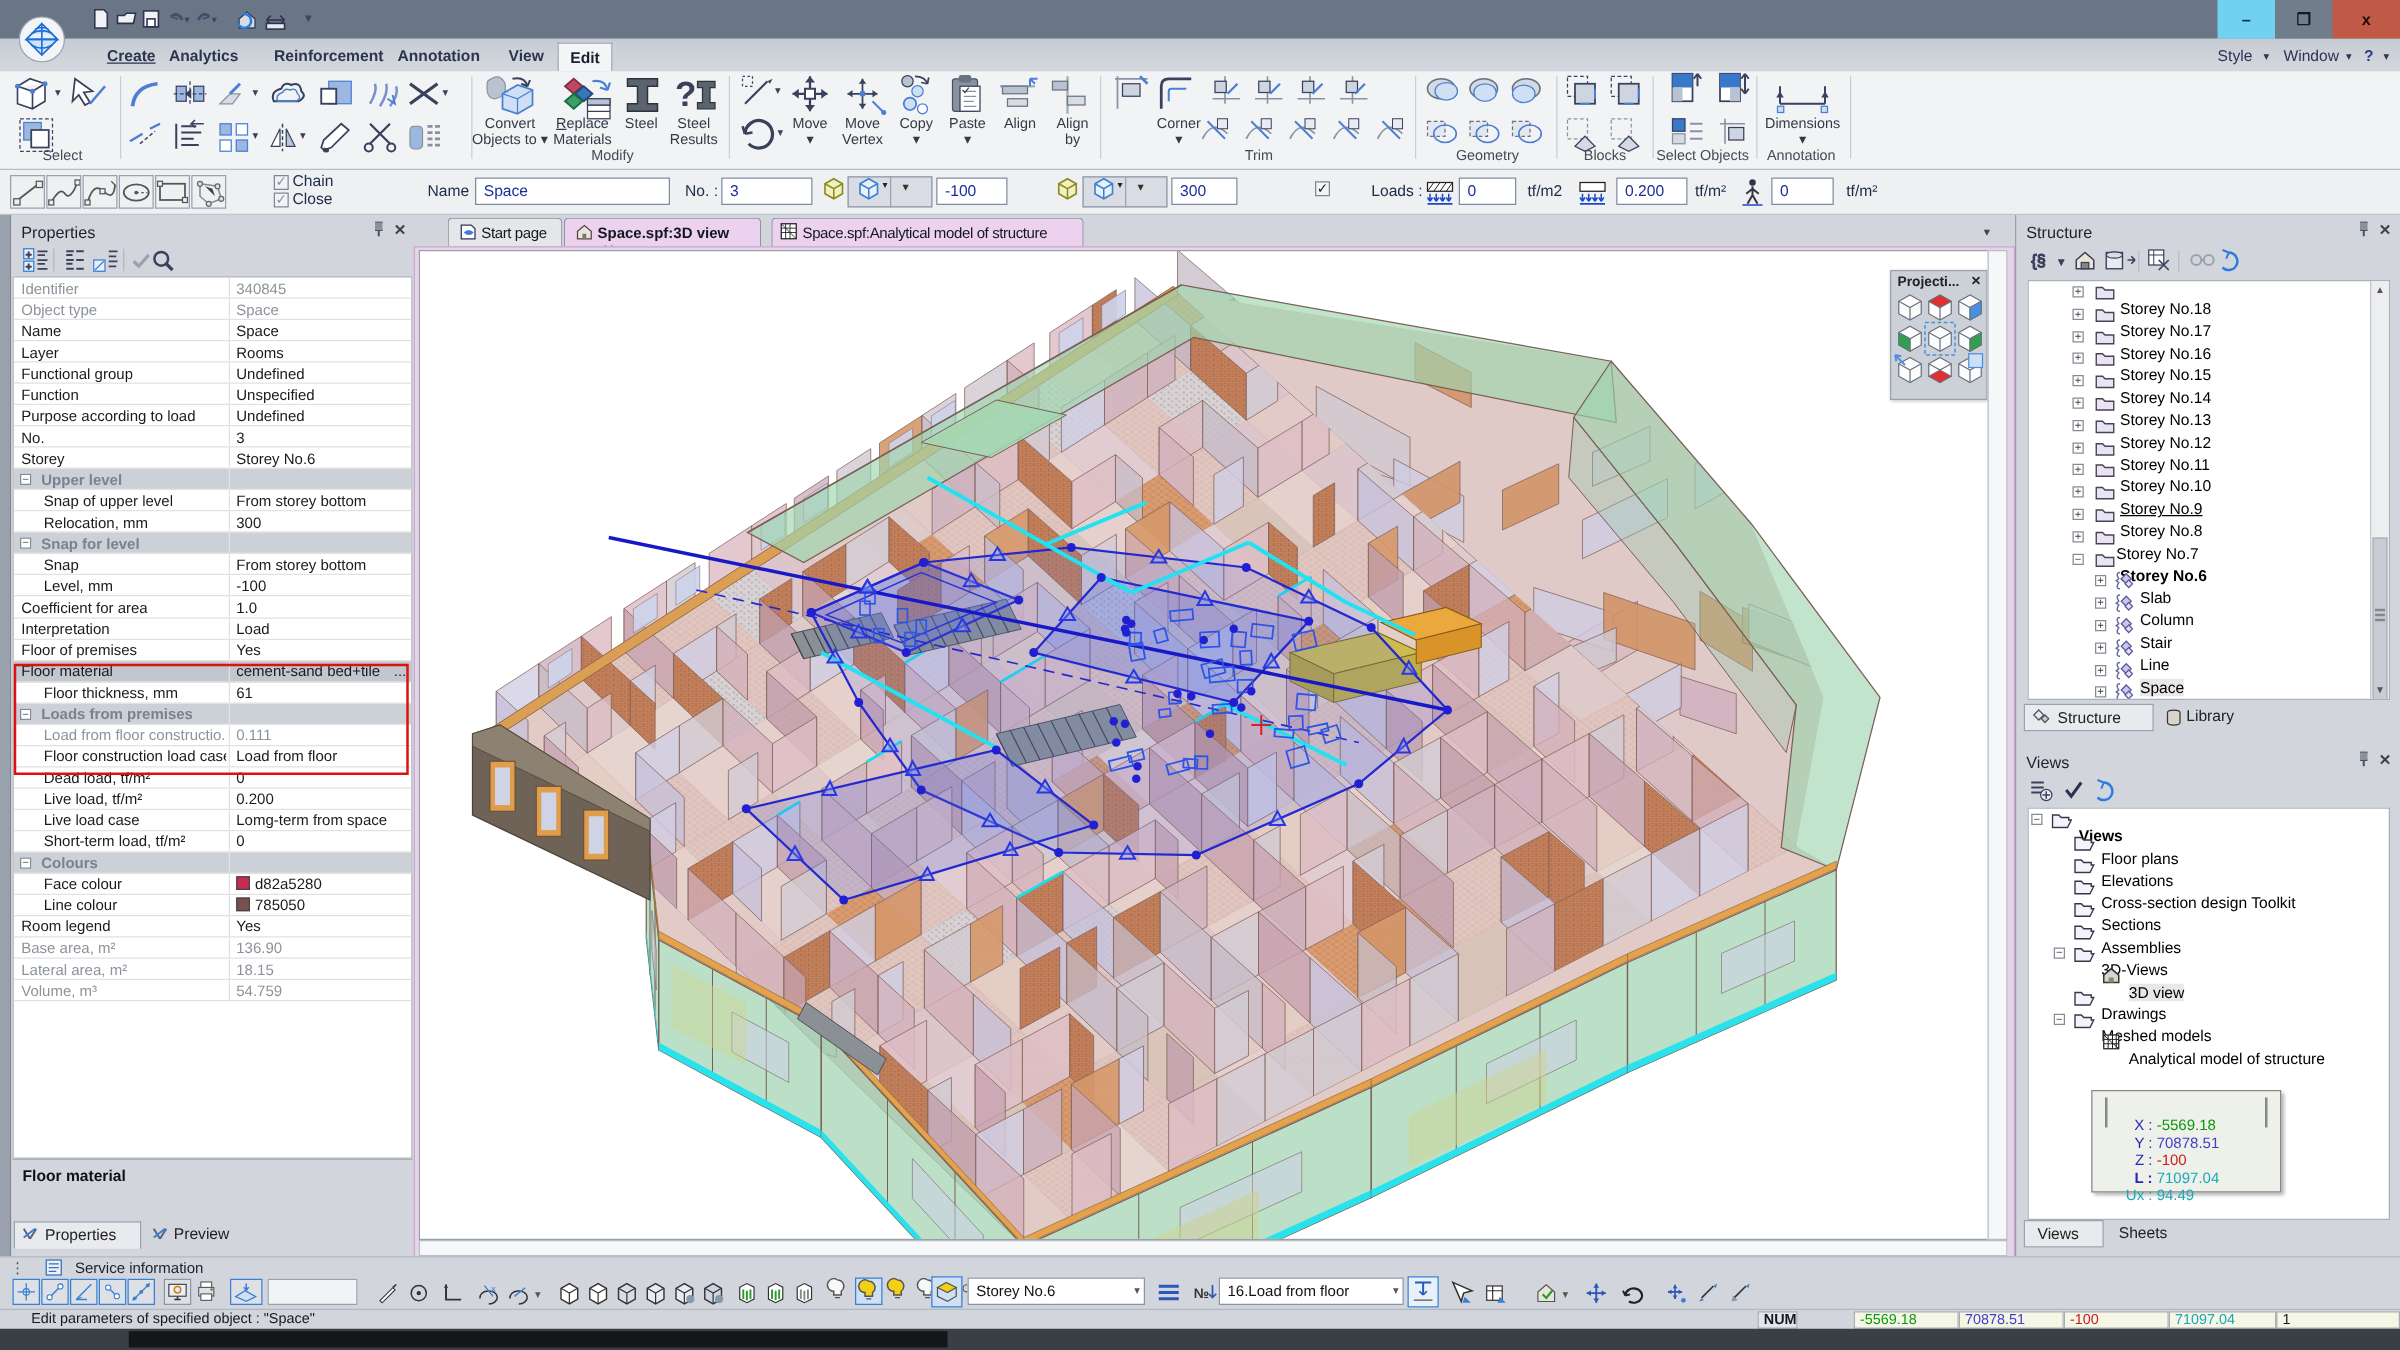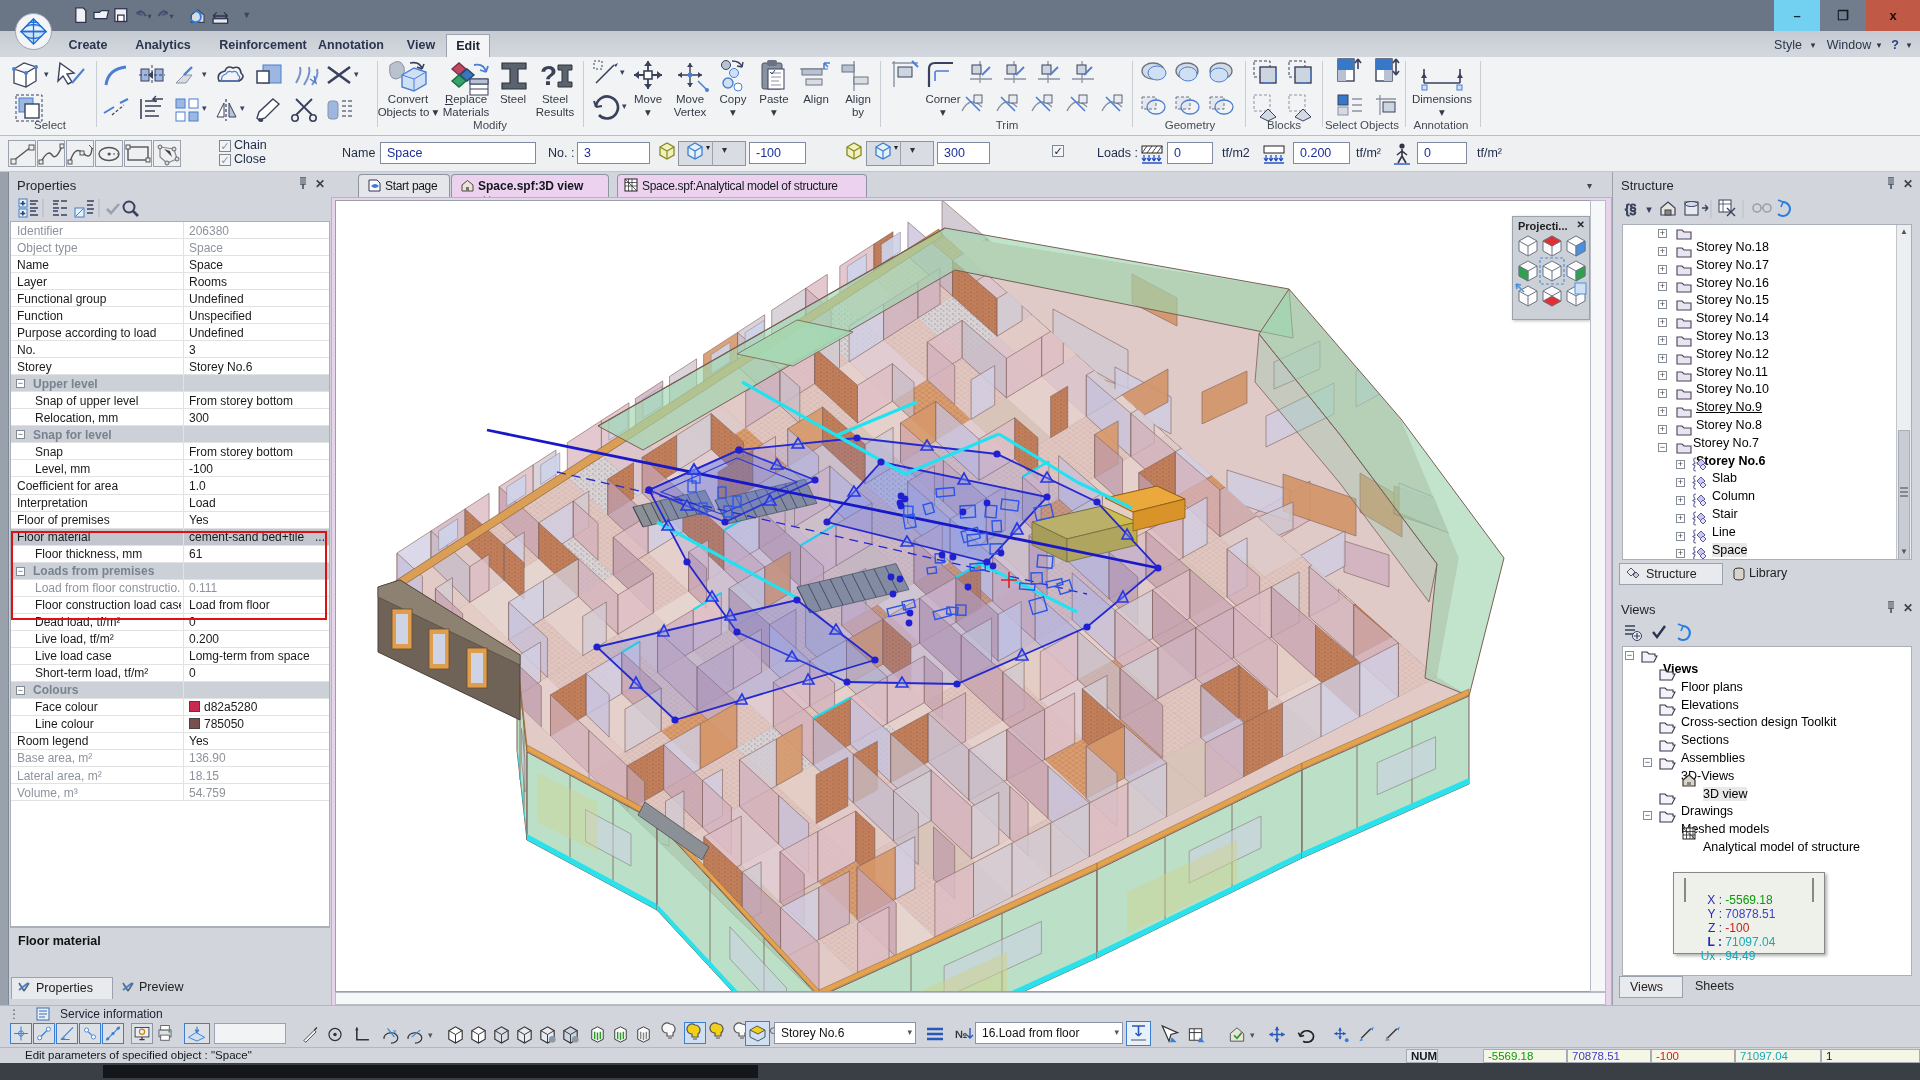--- a/index.html
+++ b/index.html
@@ -96,21 +96,21 @@
 </div>
 <svg class="abs" style="left:15px;top:13px;z-index:31;" width="37" height="37" viewBox="0 0 37 37">
   <circle cx="18.5" cy="18.5" r="18" fill="#f2f4f6" stroke="#9aa4b2"></circle>
   <g stroke="#1e6fd8" stroke-width="1.3" fill="#cfe2f6">
     <path d="M18.5 6 L31 18.5 L18.5 31 L6 18.5 Z"></path>
     <path d="M18.5 6 L31 18.5 L6 18.5 Z" fill="#e8f1fb"></path>
     <path d="M18.5 6 v25 M6 18.5 h25 M10 14 q8.5 -5 17 0 M10 23 q8.5 5 17 0 M13 10.5 q5.5 -3 11 0"></path>
   </g>
 </svg>
 <div id="tabrow">
- <div class="rtab" style="left:60px;width:56px;">Create</div>
+ <div class="rtab" style="left:77px;width:56px;text-decoration:underline;">Create</div>
  <div class="rtab" style="left:128px;width:70px;">Analytics</div>
  <div class="rtab" style="left:208px;width:110px;">Reinforcement</div>
  <div class="rtab" style="left:306px;width:90px;">Annotation</div>
  <div class="rtab" style="left:398px;width:46px;">View</div>
  <div class="rtab active" style="left:446px;width:44px;">Edit</div>
  <div class="rtab" style="left:1768px;width:40px;font-weight:normal;">Style</div>
  <div class="rtab" style="left:1806px;width:14px;font-weight:normal;font-size:9px;">▾</div>
  <div class="rtab" style="left:1820px;width:58px;font-weight:normal;">Window</div>
  <div class="rtab" style="left:1872px;width:14px;font-weight:normal;font-size:9px;">▾</div>
  <div class="rtab" style="left:1886px;width:18px;color:#2c3a8a;">?</div>
@@ -550,21 +550,21 @@
      <path d="M86 3 v18" stroke="#b0b6c0"></path>
      <path d="M94 13 l4 4 8 -9" stroke="#9aa2ae" stroke-width="2.6"></path>
      <circle cx="116" cy="11" r="5.5" stroke="#39415c" stroke-width="2"></circle>
      <path d="M120 15 l5 5" stroke="#39415c" stroke-width="2.6"></path>
    </g>
  </svg>
  <div id="ptable">
       <div class="prow gray">
         <span class="k">Identifier</span>
         <span class="cd"></span>
-        <span class="v">206380</span>
+        <span class="v">340845</span>
       </div>
       <div class="prow gray">
         <span class="k">Object type</span>
         <span class="cd"></span>
         <span class="v">Space</span>
       </div>
       <div class="prow">
         <span class="k">Name</span>
         <span class="cd"></span>
         <span class="v">Space</span>

